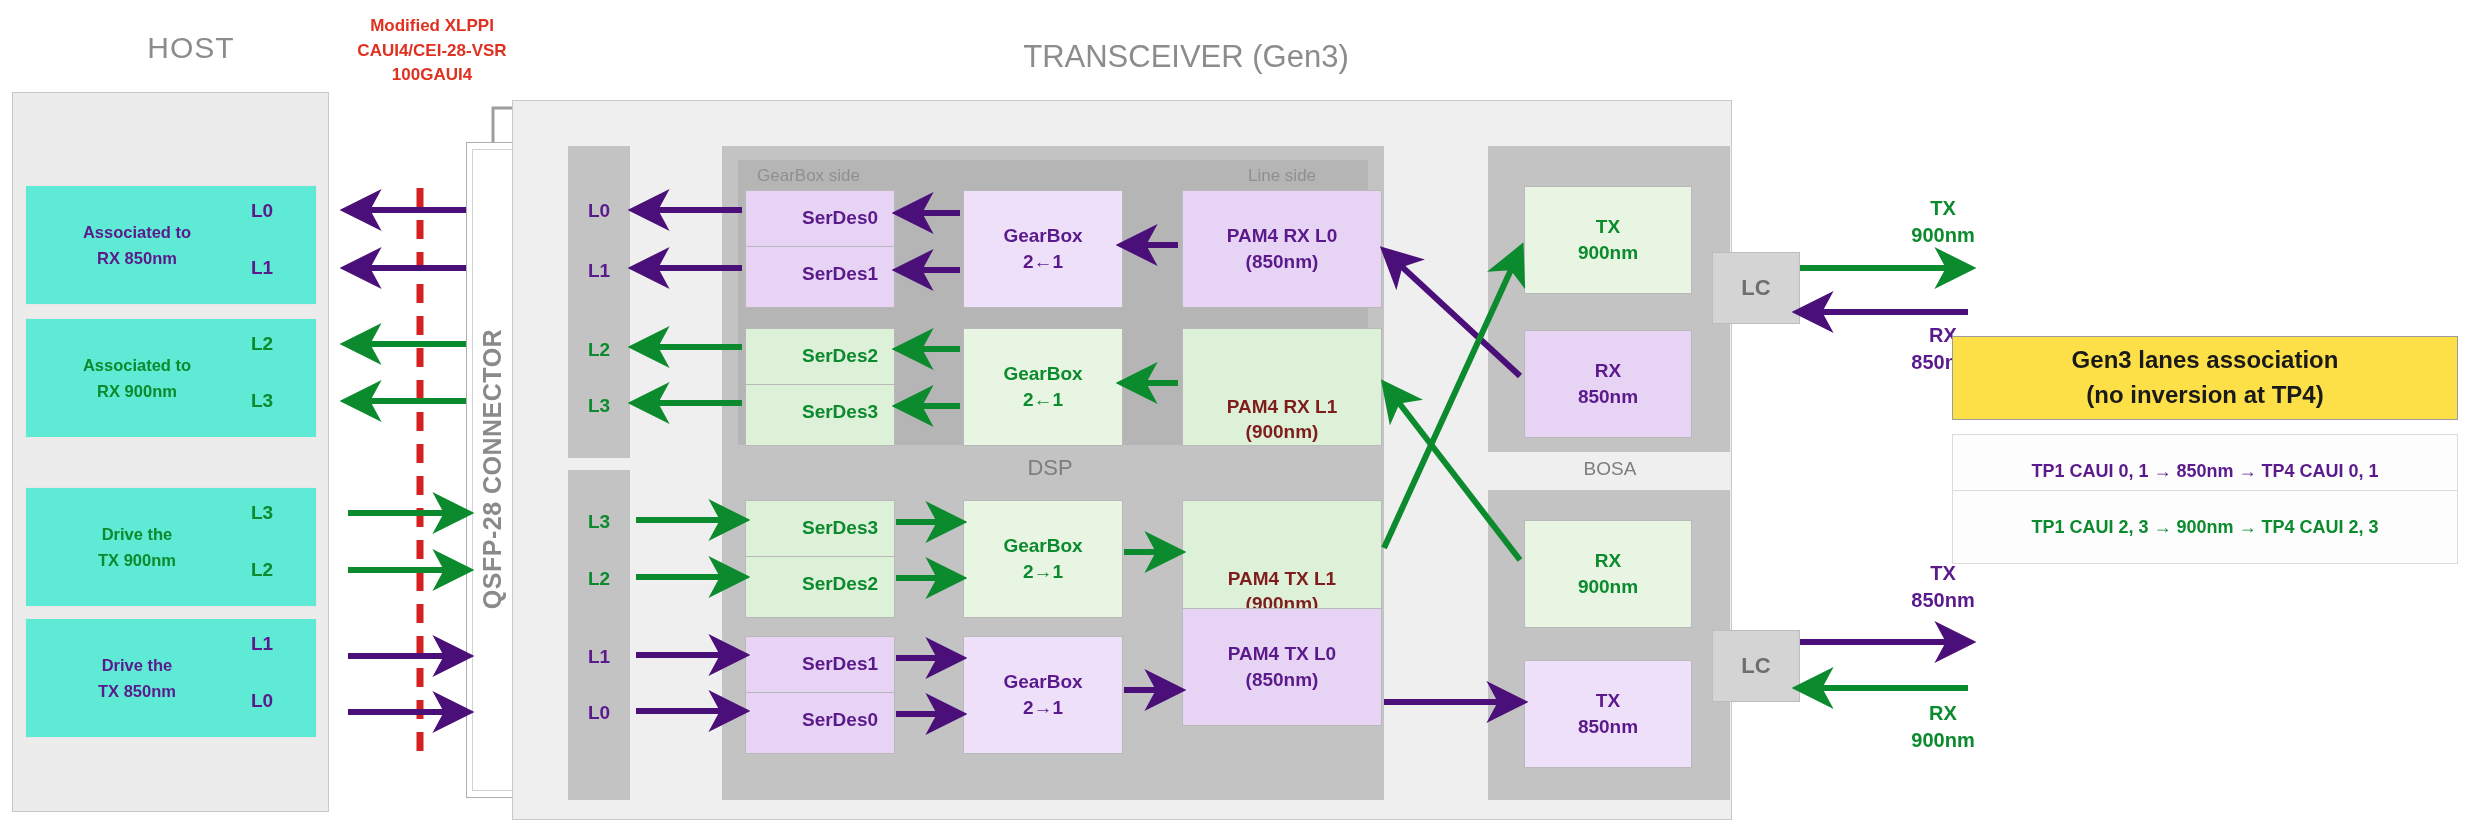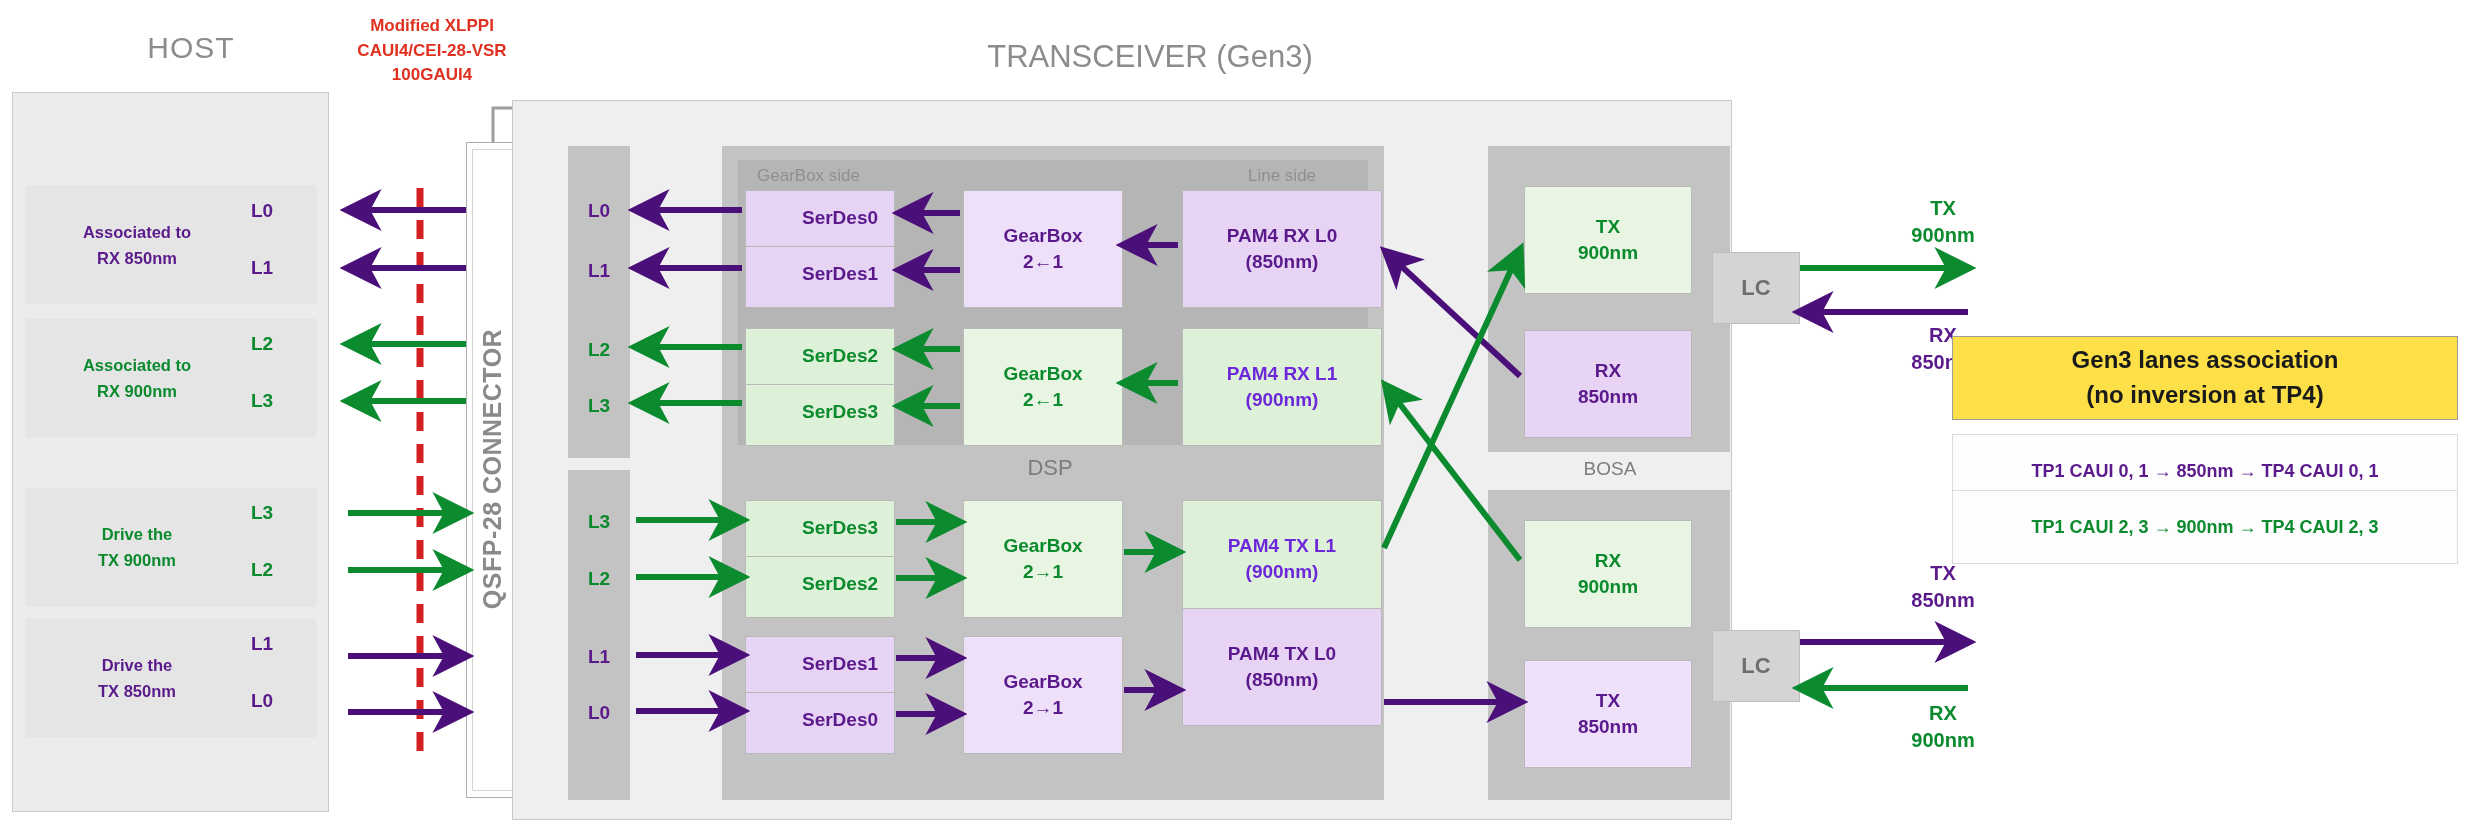--- a/index.html
+++ b/index.html
@@ -10,21 +10,21 @@
   .abs{position:absolute;}
   .ctr{display:flex;align-items:center;justify-content:center;text-align:center;}
 
   
   .hdr-host{font-size:30px;color:#8c8c8c;letter-spacing:1px;}
   .hdr-trx{font-size:31px;color:#8c8c8c;}
   .red-note{font-size:17px;color:#e03020;font-weight:bold;line-height:1.45;text-align:center;}
 
   
   .host-box{background:#ececec;border:1px solid #c9c9c9;}
-  .host-cell{background:#e5e5e5;border:1px solid #e8e8e8;}
+  .host-cell{background:#5eead4;border:1px solid #e8e8e8;}
   .host-cell-txt{font-size:16.5px;font-weight:bold;line-height:1.6;}
   .lane-lbl{font-size:19px;font-weight:bold;}
   .purple{color:#5b1a8c;}
   .green{color:#0b8a2e;}
 
   
   .qsfp-outer{background:#ffffff;border:1.5px solid #aeaeae;}
   .qsfp-inner{background:#ffffff;border:1px solid #d3d3d3;}
   .qsfp-txt{
     font-size:25px;color:#8a8a8a;font-weight:bold;letter-spacing:.5px;
@@ -36,21 +36,21 @@
   .lane-col{background:#c3c3c3;}
   .dsp-box{background:#c3c3c3;}
   .sysline-box{background:#b5b5b5;}
   .bosa-box{background:#c3c3c3;}
   .sub-lbl{font-size:17px;color:#8f8f8f;}
   .dsp-lbl{font-size:22px;color:#7d7d7d;}
   .bosa-lbl{font-size:19px;color:#7d7d7d;}
 
   .blk{border:1px solid #b9b9b9;font-size:19px;font-weight:bold;line-height:1.35;}
   .blk-p{background:#e7d4f5;color:#5b1a8c;}
-  .blk-g{background:#ddf0d8;color:#6d28d9;}
+  .blk-g{background:#ddf0d8;color:#7f1d1d;align-items:flex-end;}
   .blk-pl{background:#efe0fa;color:#5b1a8c;}
   .blk-gl{background:#e8f5e2;color:#0b8a2e;}
   .serdes-grp{border:1px solid #b9b9b9;}
   .grp-p{background:#e7d4f5;}
   .grp-g{background:#ddf0d8;}
   .serdes{font-size:19px;font-weight:bold;margin-left:20px;}
 
   
   .lc-box{background:#d4d4d4;border:1px solid #bdbdbd;font-size:22px;color:#6e6e6e;font-weight:bold;}
 
@@ -106,21 +106,21 @@
   <span>Modified XLPPI</span><br>
   <span>CAUI4/CEI-28-VSR</span><br>
   <span>100GAUI4</span>
 </div>
 
 <div class="abs qsfp-outer" style="left:466px;top:142px;width:54px;height:654px;">
   <div class="abs qsfp-inner" style="left:5px;top:6px;width:42px;height:640px;"></div>
   <div class="abs qsfp-txt" style="left:-285px;top:310px;width:624px;height:32px;text-align:center;">QSFP-28 CONNECTOR</div>
 </div>
 
-<div class="abs hdr-trx ctr" style="left:900px;top:35px;width:500px;height:44px;">TRANSCEIVER (Gen3)</div>
+<div class="abs hdr-trx ctr" style="left:936px;top:35px;width:500px;height:44px;">TRANSCEIVER (Gen3)</div>
 
 <div class="abs trx-box" style="left:512px;top:100px;width:1218px;height:718px;"></div>
 
 <div class="abs lane-col" style="left:568px;top:146px;width:62px;height:312px;"></div>
 <div class="abs lane-col" style="left:568px;top:470px;width:62px;height:330px;"></div>
 
 <div class="abs lane-lbl purple ctr" style="left:572px;top:198px;width:54px;height:26px;">L0</div>
 <div class="abs lane-lbl purple ctr" style="left:572px;top:258px;width:54px;height:26px;">L1</div>
 <div class="abs lane-lbl green ctr" style="left:572px;top:337px;width:54px;height:26px;">L2</div>
 <div class="abs lane-lbl green ctr" style="left:572px;top:393px;width:54px;height:26px;">L3</div>

